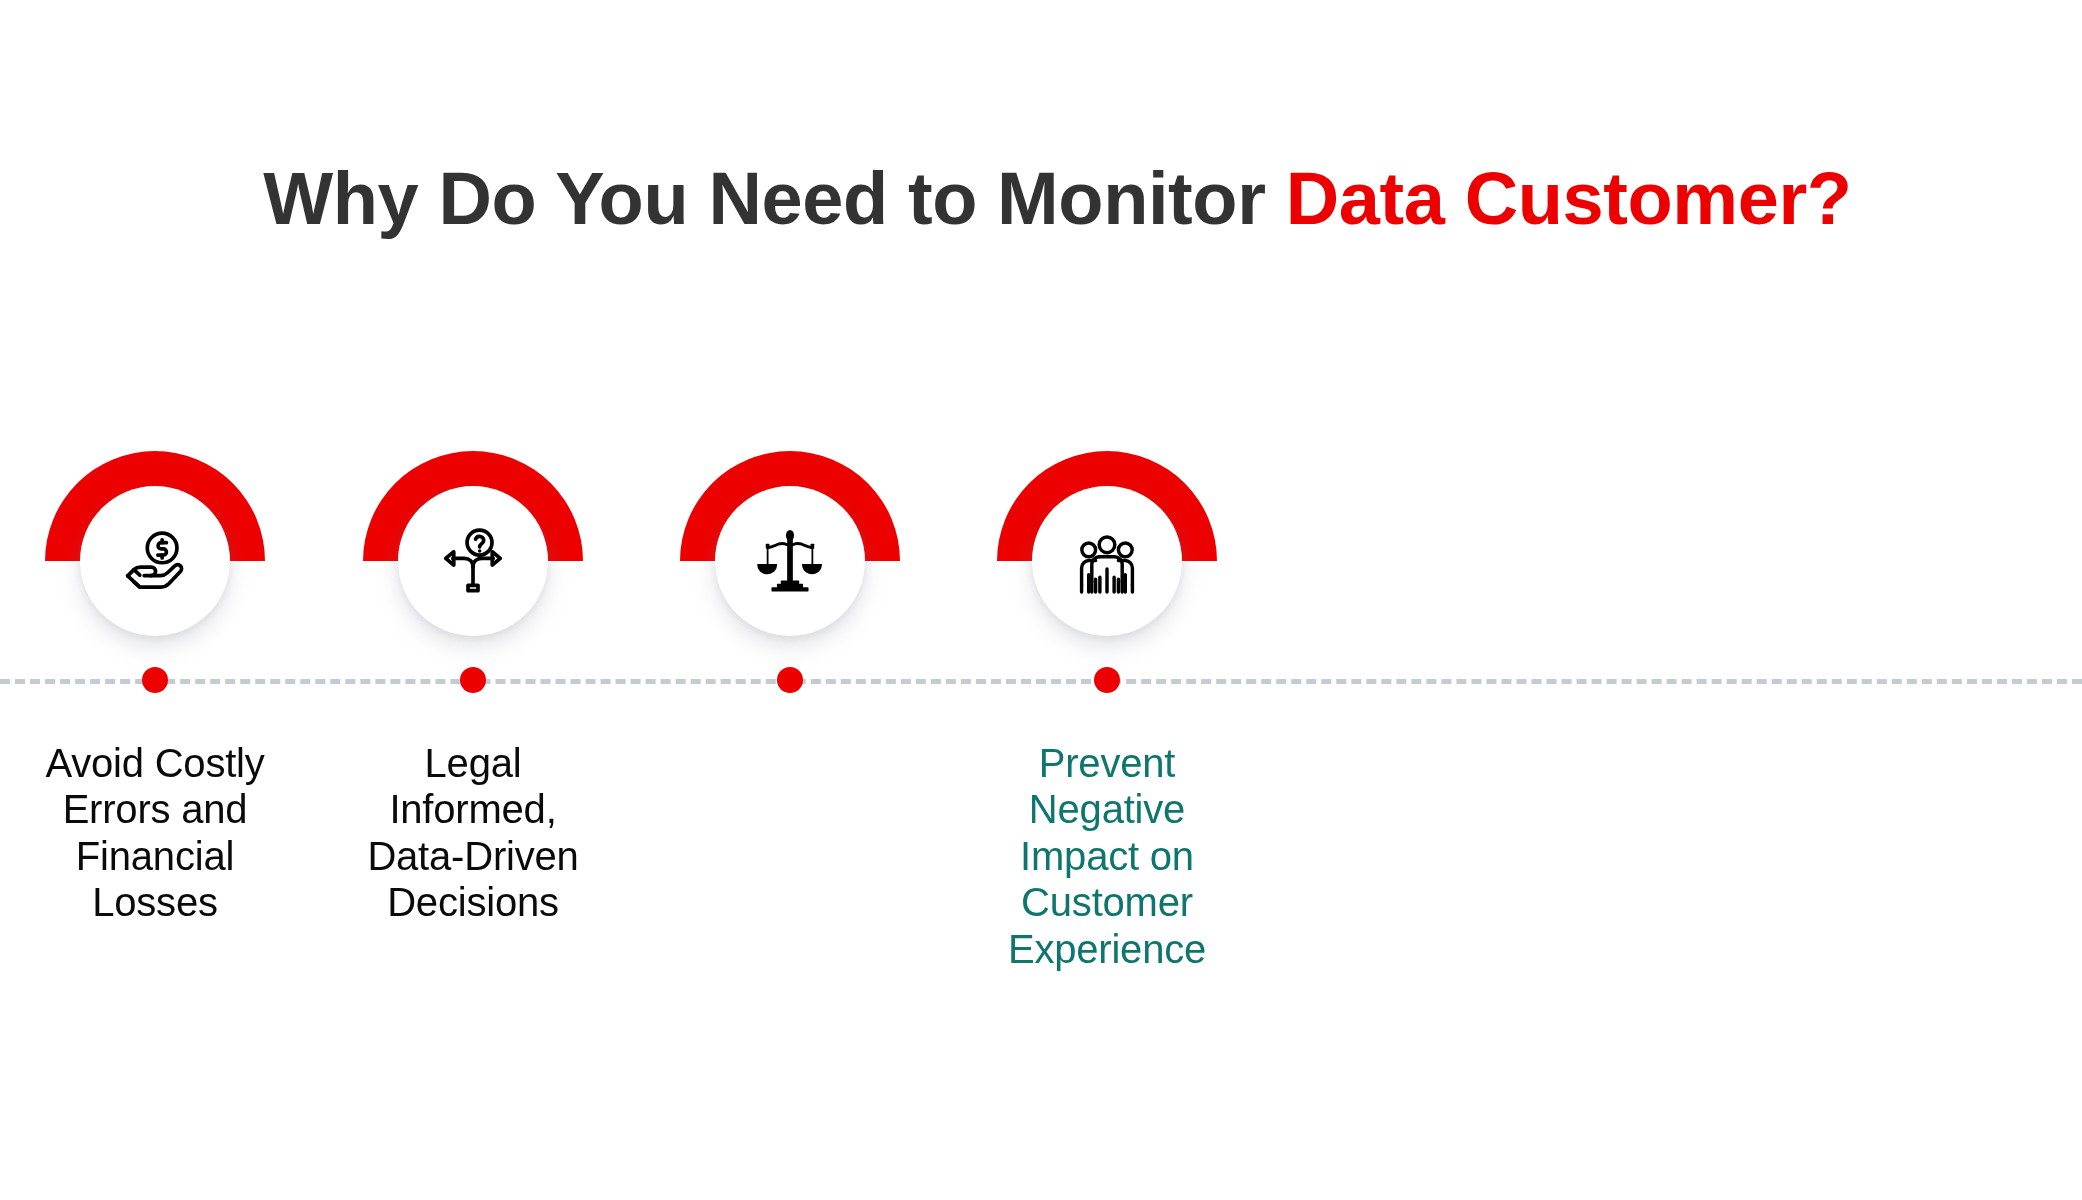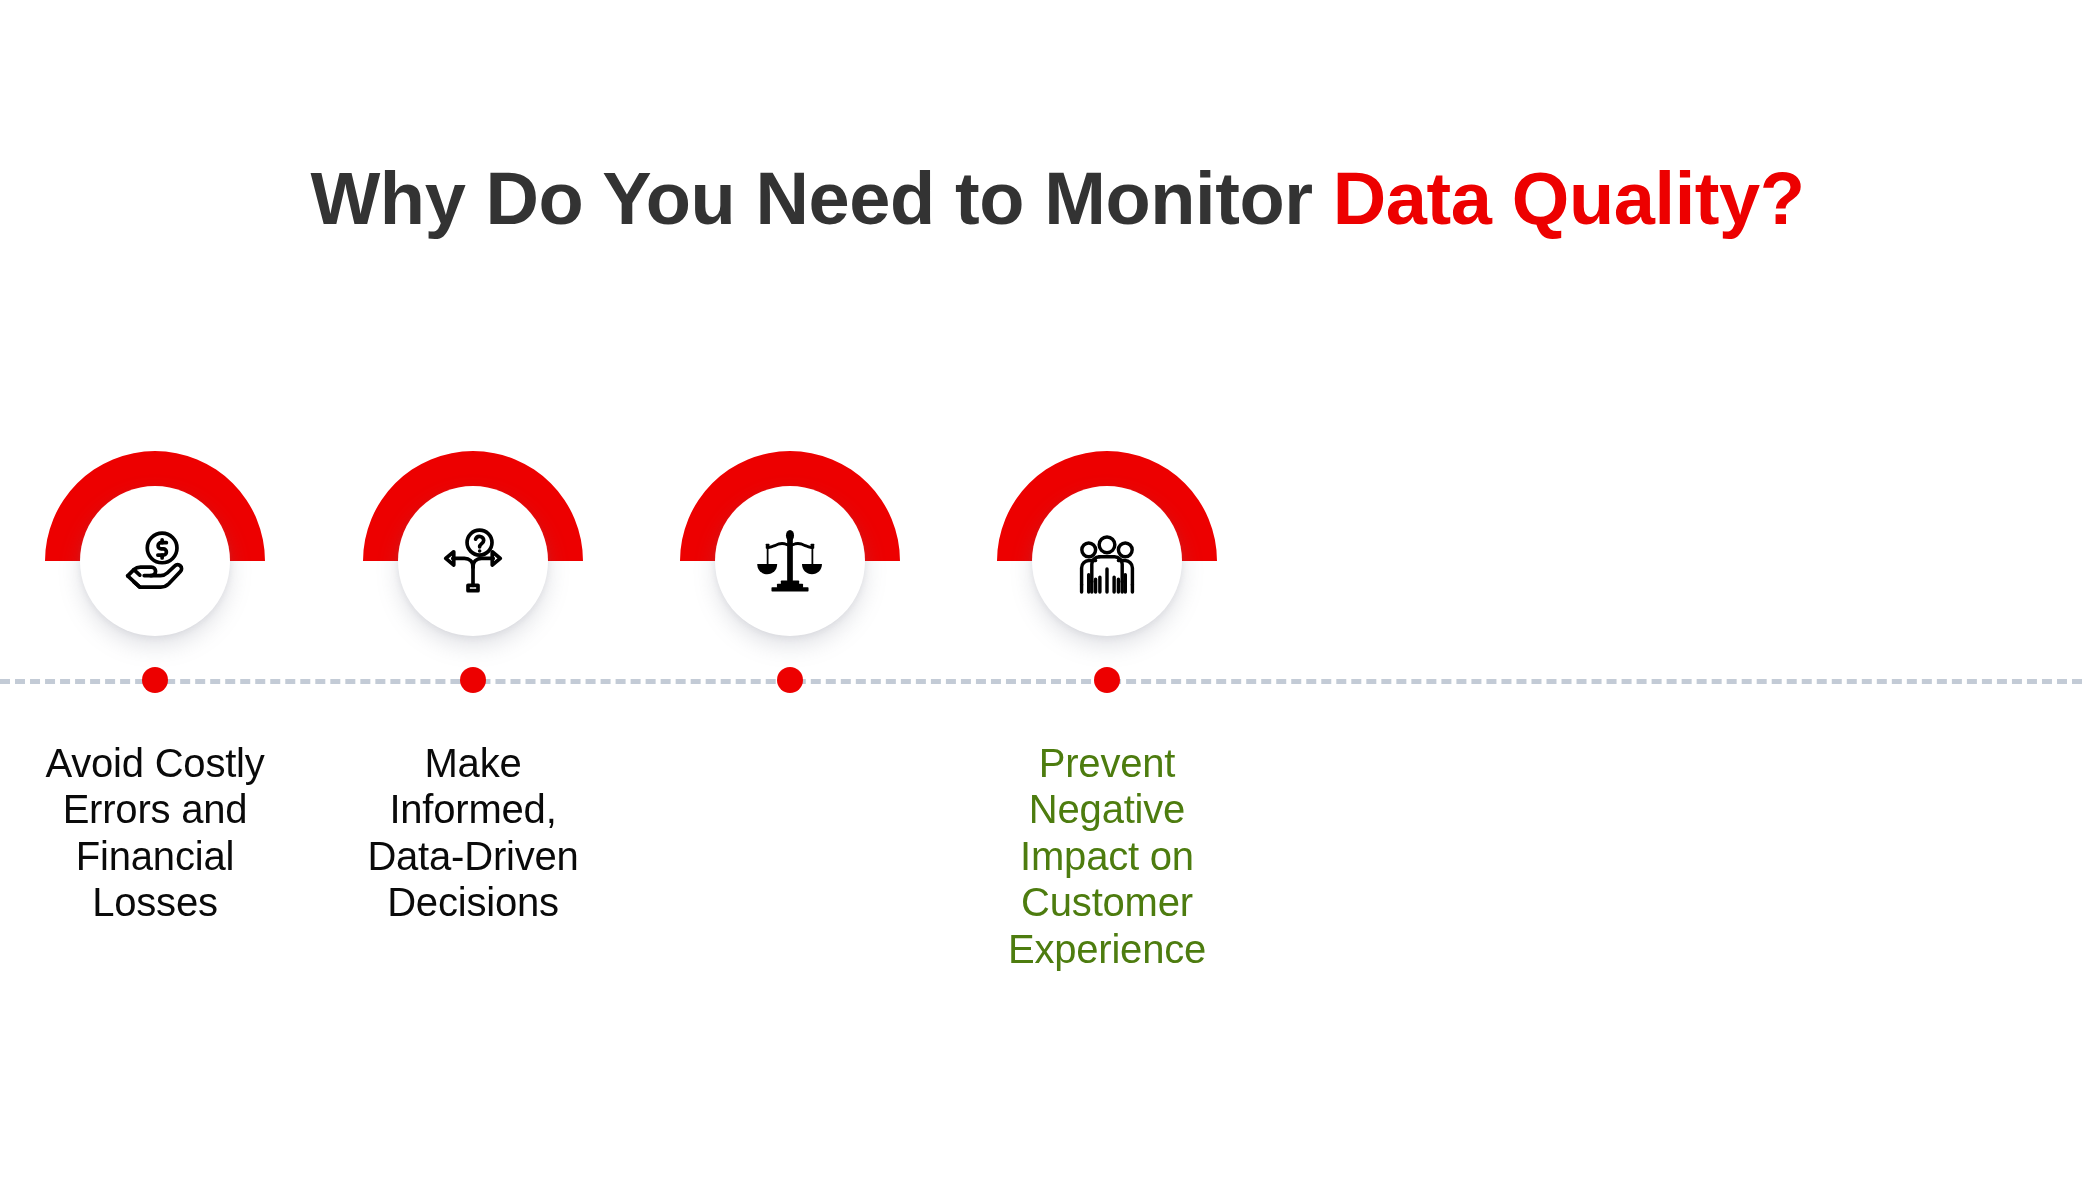--- a/index.html
+++ b/index.html
@@ -134,21 +134,21 @@
     letter-spacing: -0.2px;
     white-space: pre-line;
   }
 </style>
 </head>
 <body style="background: rgb(255, 255, 255);">
 
 <div id="infographic">
 
   <div class="title-row">
-    <span class="title-text title-main" style="color: rgb(51, 51, 51);">Why Do You Need to Monitor </span><span class="title-text title-accent" style="color: rgb(237, 0, 0);">Data Quality?</span>
+    <span class="title-text title-main" style="color: rgb(51, 51, 51);">Why Do You Need to Monitor </span><span class="title-text title-accent" style="color: rgb(237, 0, 0);">Data Customer?</span>
   </div>
 
   <div class="timeline-line" style="border-top-color: rgb(195, 203, 214);"></div>
 
   <div class="steps" id="steps-container">
       <div class="step" style="left: 155px;">
         <div class="badge">
           <svg class="badge-arc" viewBox="0 0 262 262">
             <path d="M 21 131 A 110 110 0 0 1 241 131 L 199 131 A 68 68 0 0 0 63 131 Z" fill="#ED0000"></path>
           </svg>
@@ -186,21 +186,21 @@
 
     <path d="M32 37c0-4.5-3.2-7.2-7.2-7.2H15"></path>
     <path d="M15.8 24.2L9 29.8l6.8 5.6z"></path>
 
     <path d="M32 37c0-4.5 3.2-7.2 7.2-7.2H49"></path>
     <path d="M48.2 24.2L55 29.8l-6.8 5.6z"></path>
   </svg>
           </div>
         </div>
         <div class="timeline-dot" style="background: rgb(237, 0, 0);"></div>
-        <div class="step-label" style="color: rgb(10, 10, 10);">Make
+        <div class="step-label" style="color: rgb(10, 10, 10);">Legal
 Informed,
 Data-Driven
 Decisions</div>
       </div>
       <div class="step" style="left: 790px;">
         <div class="badge">
           <svg class="badge-arc" viewBox="0 0 262 262">
             <path d="M 21 131 A 110 110 0 0 1 241 131 L 199 131 A 68 68 0 0 0 63 131 Z" fill="#ED0000"></path>
           </svg>
           <div class="badge-disc">
@@ -239,21 +239,21 @@
     <path d="M53.4 52v6.2M47.4 43.6V58.2M41.6 47.4v10.8"></path>
 
     <circle cx="32" cy="18.4" r="6.6"></circle>
     <path d="M25.6 28.4h12.8a6.4 6.4 0 0 1 6.4 6.4v14.4"></path>
     <path d="M25.6 28.4a6.4 6.4 0 0 0-6.4 6.4v14.4"></path>
     <path d="M19.2 49.2v9M44.8 49.2v9M32 38.8V58.2M26 45.6v12.6M38 45.6v12.6"></path>
   </svg>
           </div>
         </div>
         <div class="timeline-dot" style="background: rgb(237, 0, 0);"></div>
-        <div class="step-label" style="color: #4d7c0f;">Prevent
+        <div class="step-label" style="color: #0f766e;">Prevent
 Negative
 Impact on
 Customer
 Experience</div>
       </div>
     </div>
 
 </div>
 
 </body></html>

